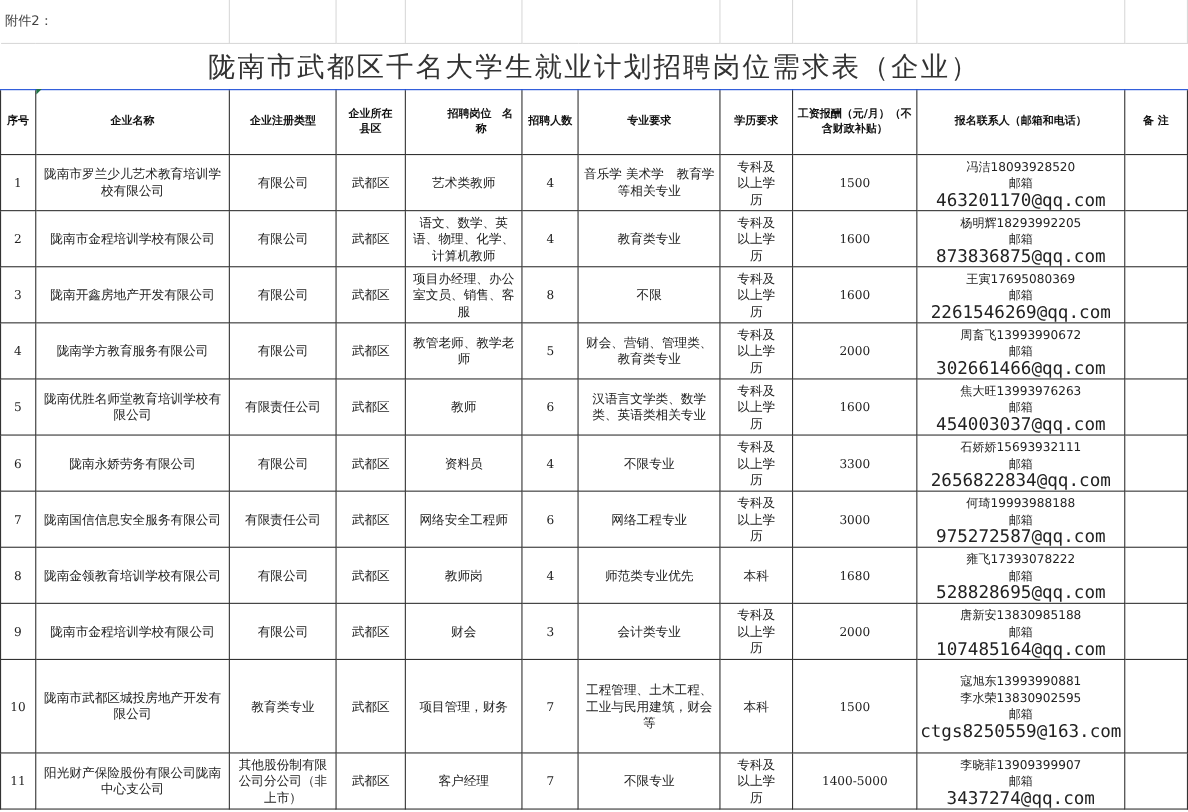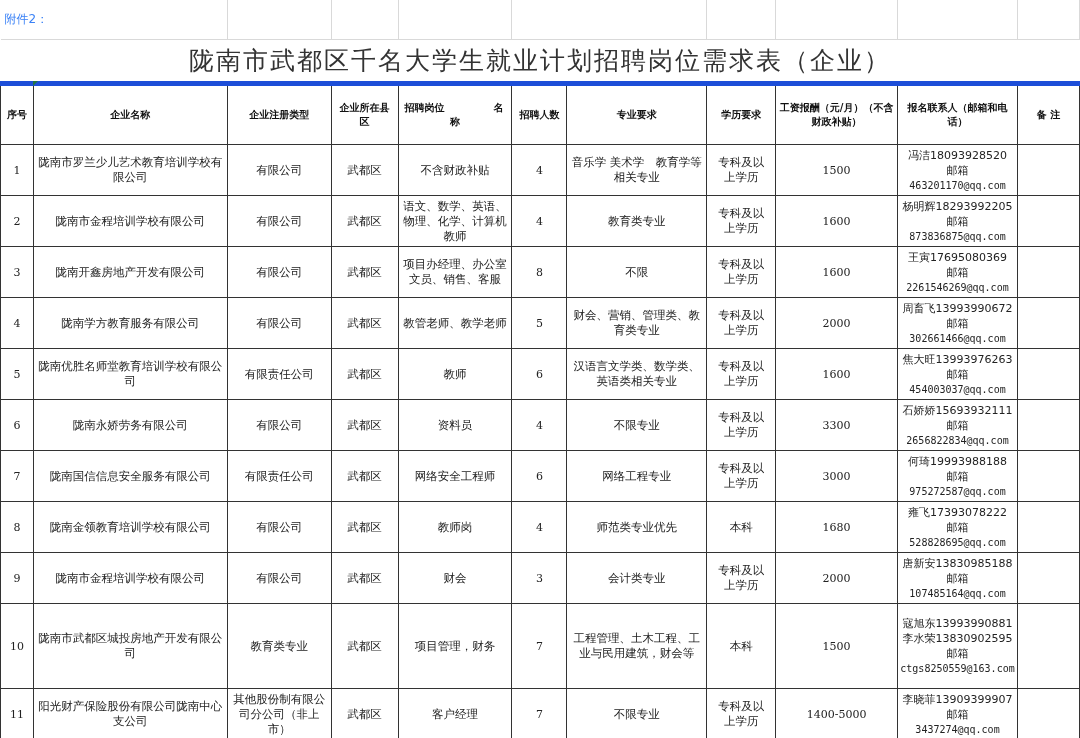--- a/index.html
+++ b/index.html
@@ -2,31 +2,31 @@
 <html><head>
 <meta charset="utf-8">
 <style>
   html, body { margin:0; padding:0; background:#ffffff; }
   body { width:1080px; height:738px; overflow:hidden; position:relative;
          font-family:"DejaVu Sans", "Liberation Sans", sans-serif; color:#222; }
   .sheet { position:absolute; left:0; top:0; width:1080px; height:738px; }
   table { border-collapse:collapse; table-layout:fixed; position:absolute; left:0; top:0; }
   td { padding:0 2px; text-align:center; vertical-align:middle; overflow:hidden; }
   .r-top td { height:39px; border-right:1px solid #d9d9d9; border-bottom:1px solid #d9d9d9; }
-  .r-top td.attach { text-align:left; font-size:12px; padding-left:4px; color:#3b82f6; }
-  .r-title td { height:41px; font-family:"DejaVu Serif", "Liberation Serif", serif; font-size:25px; color:#333; letter-spacing:2px; border-bottom:5px solid #1d4ed8; }
+  .r-top td.attach { text-align:left; font-size:12px; padding-left:4px; color:#404040; }
+  .r-title td { height:41px; font-family:"DejaVu Serif", "Liberation Serif", serif; font-size:25px; color:#333; letter-spacing:2px; border-bottom:1px solid #1d4ed8; }
   .r-head td { height:58px; font-weight:bold; font-size:10px; border:1px solid #333; line-height:14px; color:#111; }
   .r-data td { border:1px solid #333; font-size:11.5px; line-height:15px; color:#222; }
   td.num { font-family:"DejaVu Serif", "Liberation Serif", serif; font-size:11px; }
   td.contact { font-size:11px; line-height:15px; }
-  td.contact .mono { font-family:"DejaVu Sans Mono", "Liberation Mono", monospace; font-size:10px; display:block; }
+  td.contact .mono { font-family:"DejaVu Sans Mono", "Liberation Mono", monospace; font-size:16px; display:block; }
   td.contact .line { display:block; }
   .marker { position:absolute; left:33px; top:81px; width:0; height:0;
             border-top:5px solid #217346; border-right:5px solid transparent; }
-  .pos-head { position:relative; display:block; height:28px; }
+  .pos-head { position:relative; display:block; height:28px;margin-left:32px; }
   .pos-head .a { position:absolute; left:4px; top:0; }
   .pos-head .b { position:absolute; right:6px; top:0; }
   .pos-head .c { position:absolute; left:0; right:0; top:14px; text-align:center; }
 </style>
 </head>
 <body>
 
 <div class="sheet">
 <table>
   <colgroup>
@@ -80,21 +80,21 @@
     <td>备 注</td>
   </tr>
 
   </tbody>
       <tbody id="rows">
         <tr class="r-data" style="height: 51px;">
     <td class="num">1</td>
     <td>陇南市罗兰少儿艺术教育培训学校有限公司</td>
     <td>有限公司</td>
     <td>武都区</td>
-    <td>不含财政补贴</td>
+    <td>艺术类教师</td>
     <td class="num">4</td>
     <td>音乐学 美术学　教育学等相关专业</td>
     <td style="padding:0 10px;">专科及以上学历</td>
     <td class="num">1500</td>
     <td class="contact">
       <span class="line">冯洁18093928520</span>
 
       <span class="line">邮箱</span>
       <span class="mono">463201170@qq.com</span>
     </td>

